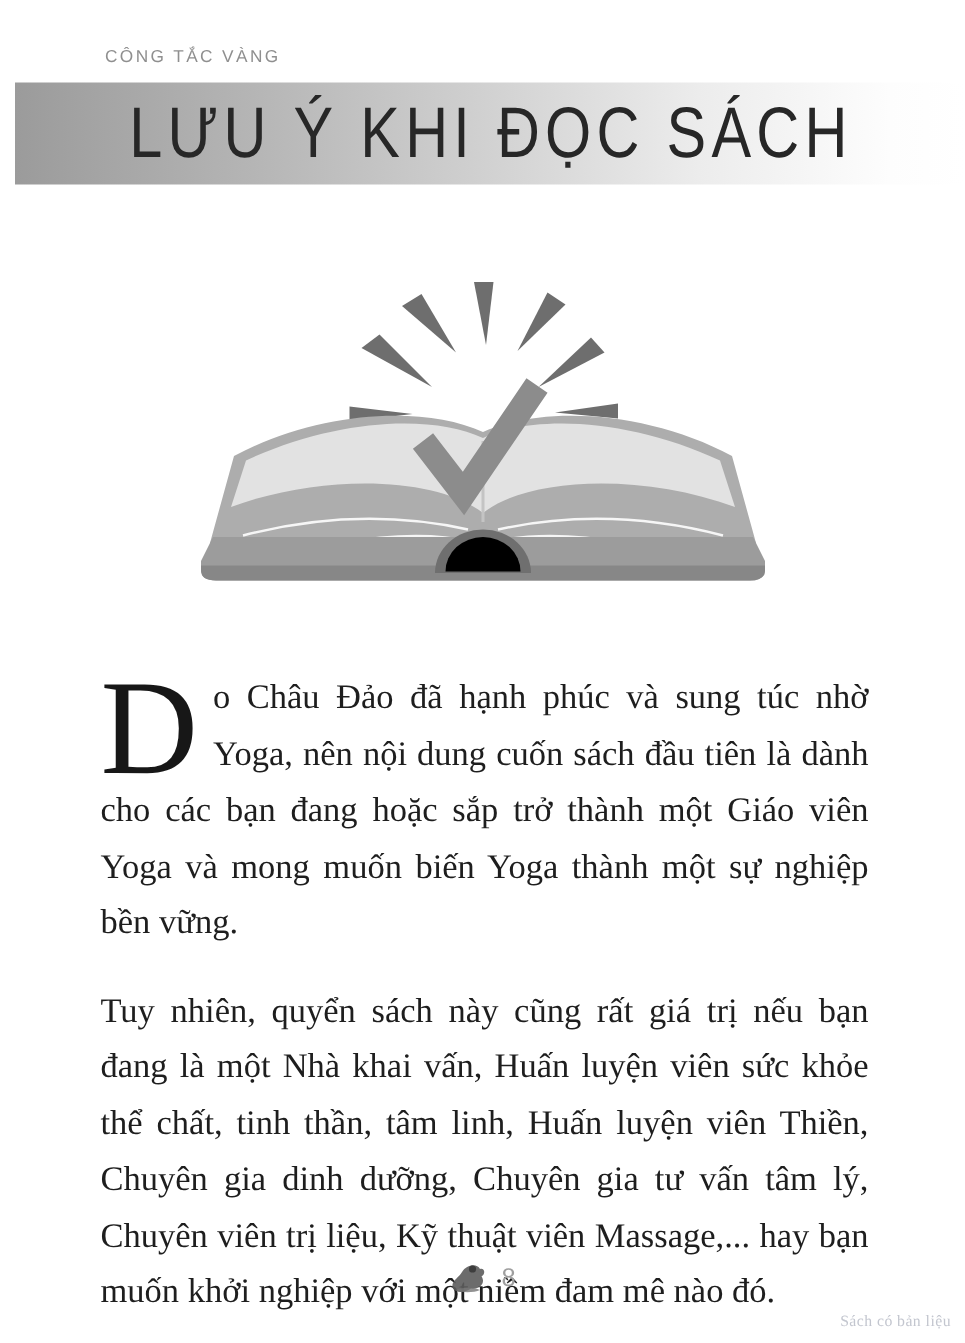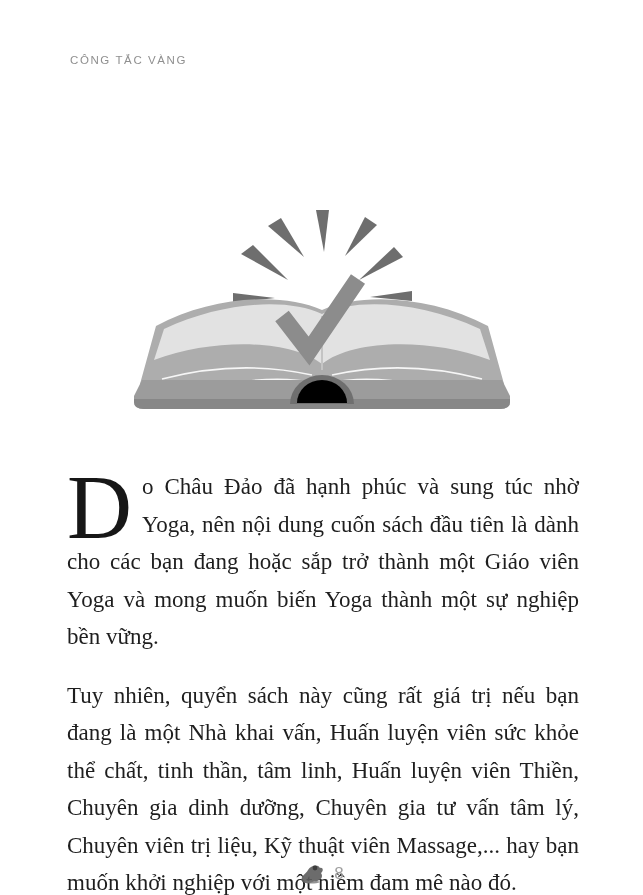--- a/index.html
+++ b/index.html
@@ -6,21 +6,20 @@
   body {
     width: 643px; height: 895px;
     background: #ffffff;
     font-family: "Liberation Serif", serif;
     position: relative;
     overflow: hidden;
   }
   .page {
     position: absolute; inset: 0;
     background: #ffffff;
-    margin-top: 22px;
   }
   
   .running-head {
     position: absolute; left: 70px; top: 32px;
     font-family: "Liberation Sans", sans-serif;
     font-size: 11.5px; letter-spacing: 1.6px;
     color: #8f8f8f; font-weight: 400;
   }
   
   .title-banner {
@@ -80,20 +79,23 @@
     letter-spacing: 0.3px;
   }
 </style>
 </head>
 <body>
 
 <div class="page">
 
   <div class="running-head">CÔNG TẮC VÀNG</div>
 
+  <div class="title-banner">
+    <span class="title-text">LƯU Ý KHI ĐỌC SÁCH</span>
+  </div>
 
   <div class="illustration">
     <svg viewBox="0 0 380 230" xmlns="http://www.w3.org/2000/svg">
 
       <g fill="#6e6e6e">
         <polygon points="101,99 143,104 101,109"></polygon>
         <polygon points="109,60 121,51 156,86"></polygon>
         <polygon points="136,32 149,24 172,63"></polygon>
         <polygon points="184,16 197,16 192,58"></polygon>
         <polygon points="233,23 245,31 213,62"></polygon>

